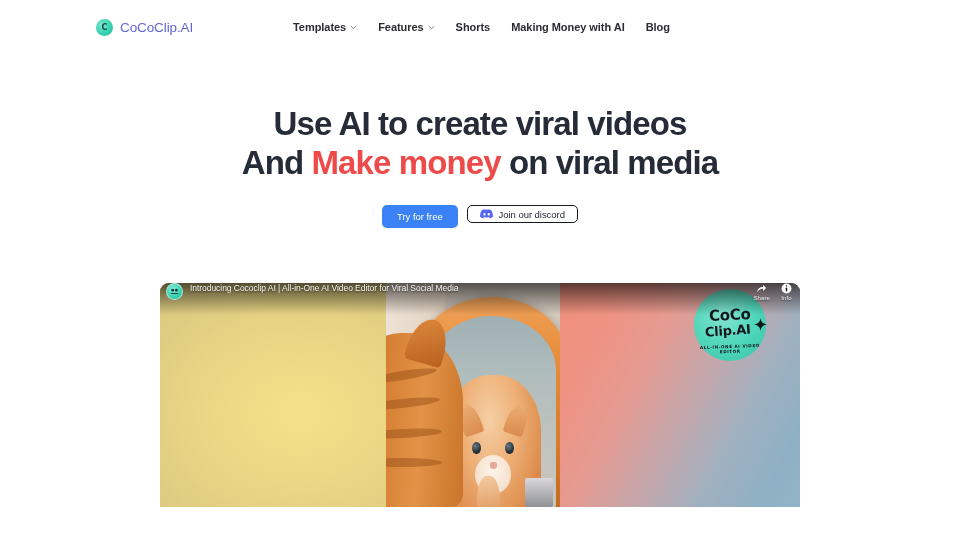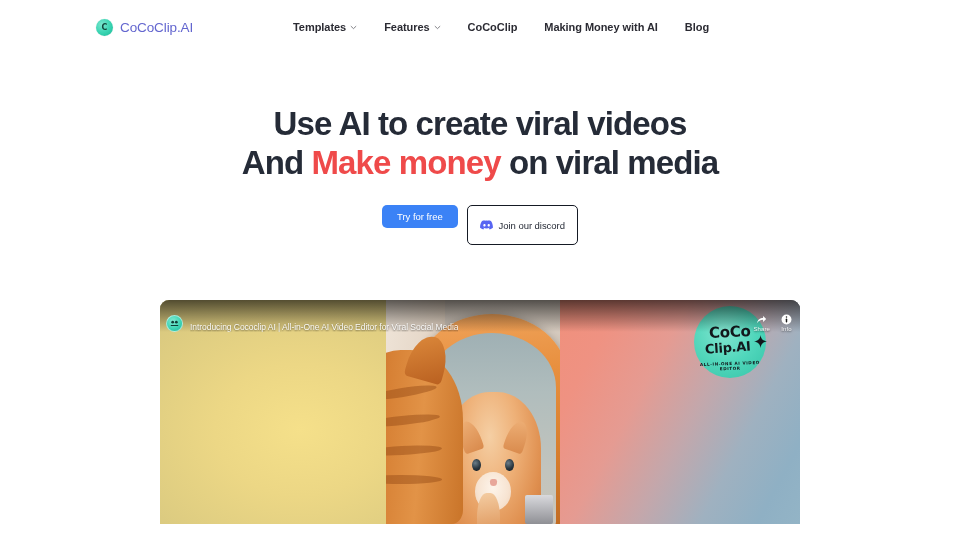--- a/index.html
+++ b/index.html
@@ -48,21 +48,21 @@
     font-size: 13.5px;
     font-weight: 500;
     color: #6366cf;
     letter-spacing: -0.1px;
     white-space: nowrap;
   }
 
   .main-nav {
     display: flex;
     align-items: center;
-    gap: 27px;
+    gap: 21px;
     position: absolute;
     left: 293px;
     top: 50%;
     transform: translateY(-50%);
   }
 
   .nav-item {
     display: flex;
     align-items: center;
     gap: 4px;
@@ -149,21 +149,21 @@
 
   .btn-discord {
     background: #ffffff;
     color: #1f2430;
     border: 1px solid #151a24;
     border-radius: 5px;
     font-family: inherit;
     font-size: 9.5px;
     font-weight: 500;
     padding: 0 12px;
-    height: 40px;
+    height: 18px;
     cursor: pointer;
     display: flex;
     align-items: center;
     gap: 6px;
     letter-spacing: -0.05px;
     white-space: nowrap;
   }
   .discord-glyph { width: 13px; height: 10px; flex: 0 0 auto; display: block; }
 
   
@@ -334,21 +334,21 @@
     background: linear-gradient(180deg, #d9d9dd 0%, #8f9095 100%);
     border-radius: 2px;
   }
 
   
   .yt-topbar {
     position: absolute;
     left: 0; right: 0; top: 0;
     height: 32px;
     display: flex;
-    align-items: flex-end;
+    align-items: flex-start;
     padding: 0 8px 0 6px;
     background: linear-gradient(180deg, rgba(0,0,0,0.62) 0%, rgba(0,0,0,0.26) 58%, rgba(0,0,0,0) 100%);
     z-index: 5;
   }
 
   .yt-avatar {
     width: 17px;
     height: 17px;
     border-radius: 50%;
     background: radial-gradient(circle at 40% 34%, #86ead4 0%, #41d6b6 52%, #17b296 100%);
@@ -481,21 +481,21 @@
     <span class="nav-item">
       <span>Features</span>
       <span class="chev">
         <svg viewBox="0 0 10 10">
             <path d="M1.6 3.4 L5 6.6 L8.4 3.4" stroke="#2b2b33" stroke-width="1.1" fill="none" stroke-linecap="round" stroke-linejoin="round"></path>
           </svg>
       </span>
     </span>
 
     <span class="nav-item">
-      <span>CoCoClip</span>
+      <span>Shorts</span>
     </span>
 
     <span class="nav-item">
       <span>Making Money with AI</span>
     </span>
 
     <span class="nav-item">
       <span>Blog</span>
     </span>
   </nav>

